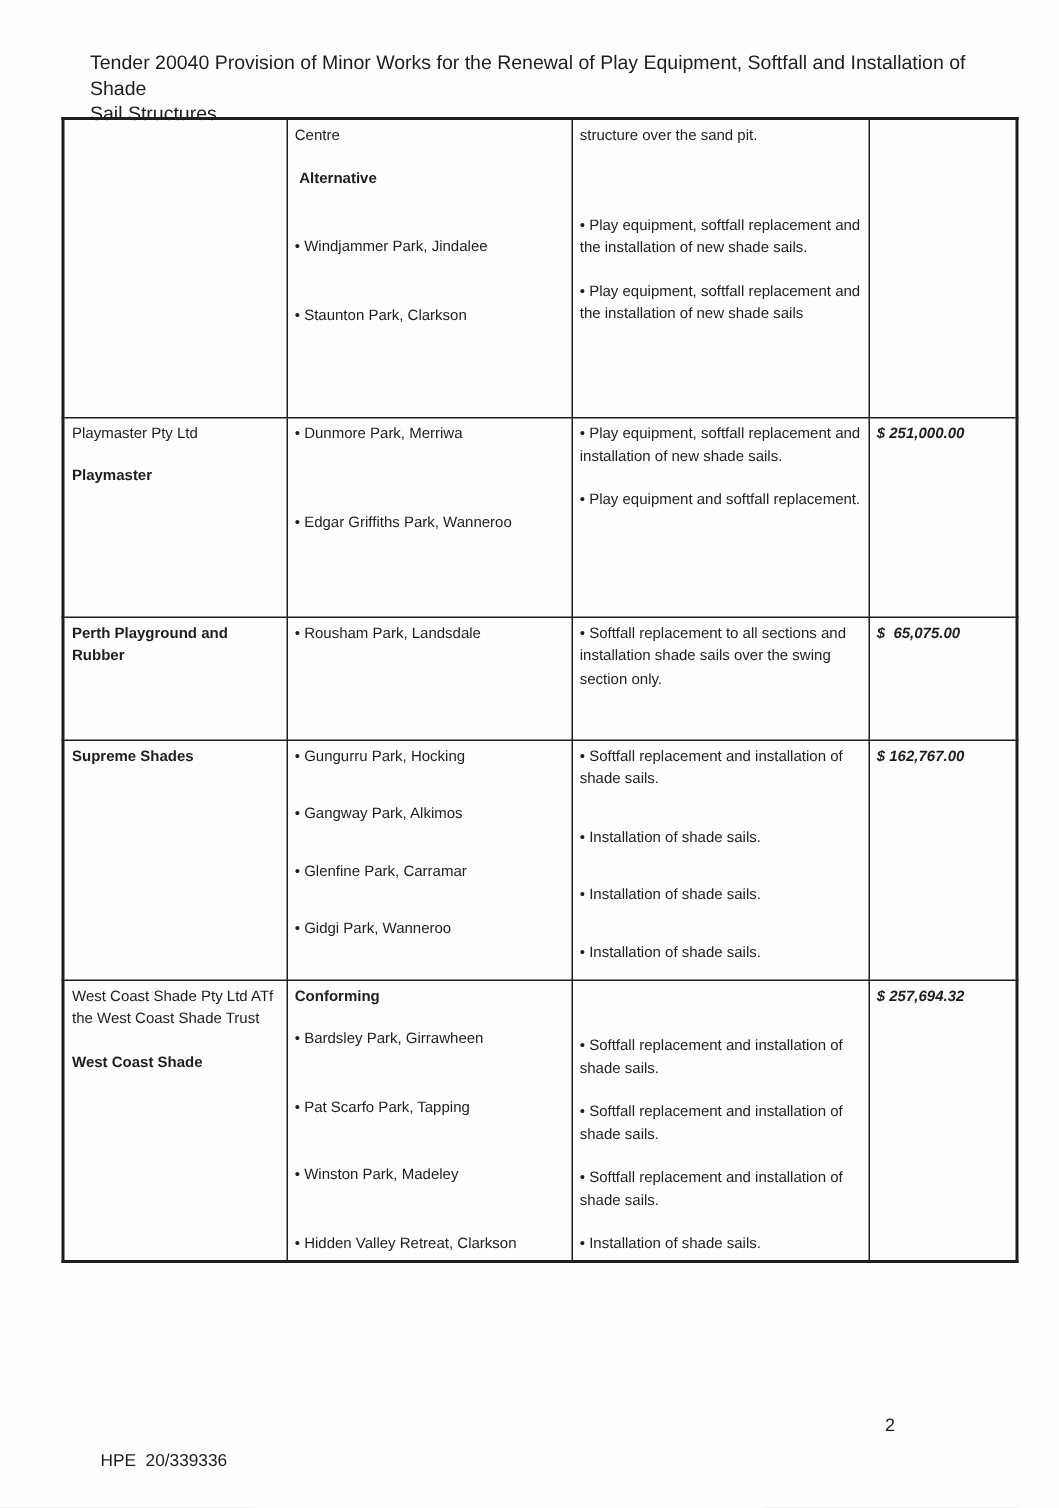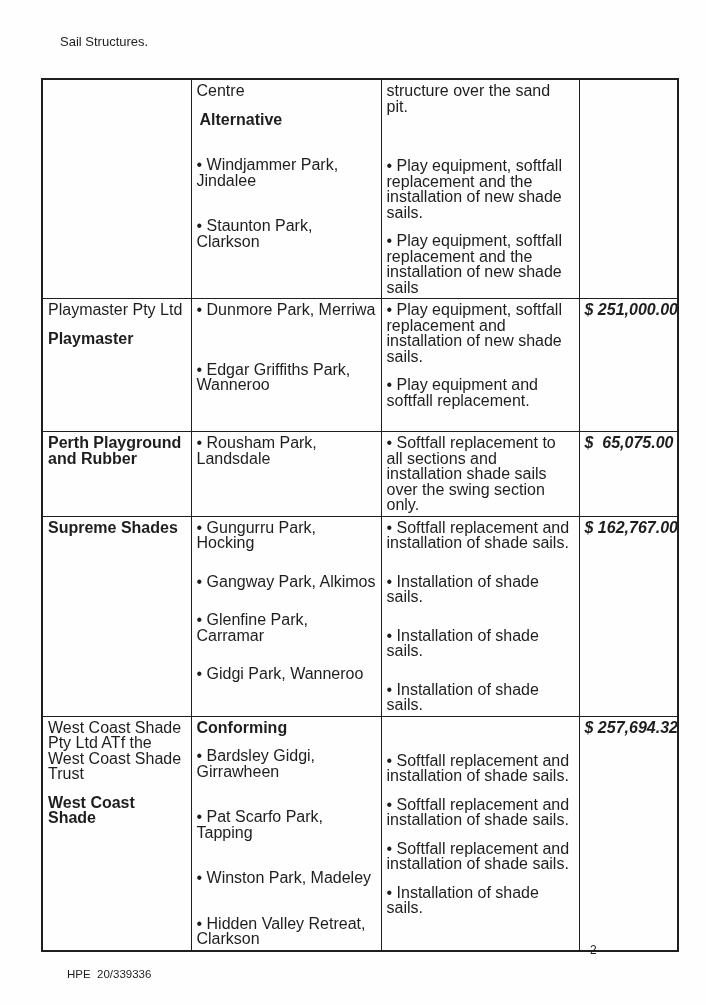--- a/index.html
+++ b/index.html
@@ -30,21 +30,21 @@
     top: 78px;
     width: 636px;
     border-collapse: collapse;
     table-layout: fixed;
     border: 2px solid #1f1f1f;
   }
   table.tender-table td {
     border: 1px solid #1f1f1f;
     vertical-align: top;
     padding: 3px 5px;
-    font-size: 16px;
+    font-size: 10px;
     line-height: 15.5px;
     overflow: hidden;
     margin-top: 35px;
   }
   td.col-tenderer { padding: 3px 16px 3px 6px; }
   td.col-price {
     vertical-align: middle;
     font-weight: bold;
     white-space: pre;
     padding-left: 7px;
@@ -71,20 +71,21 @@
     top: 943px;
     font-size: 12px;
   }
 </style>
 </head>
 <body>
 
 <div class="page">
 
   <div class="doc-header">
+    <div>Tender 20040 Provision of Minor Works for the Renewal of Play Equipment, Softfall and Installation of Shade</div>
     <div>Sail Structures.</div>
   </div>
 
   <table class="tender-table">
     <colgroup>
       <col style="width:149px">
       <col style="width:190px">
       <col style="width:198px">
       <col style="width:99px">
     </colgroup>
@@ -154,21 +155,21 @@
         <td class="col-price">$ 162,767.00</td>
       </tr>
 
       <tr style="height:188px">
         <td class="col-tenderer">
           <p class="mb-s">West Coast Shade Pty Ltd ATf the West Coast Shade Trust</p>
           <p class="b">West Coast Shade</p>
         </td>
         <td class="col-parks">
           <p class="b mb-s">Conforming</p>
-          <p class="mb-l">• Bardsley Gidgi, Girrawheen</p>
+          <p class="mb-l">• Bardsley Park, Girrawheen</p>
           <p class="mb-l">• Pat Scarfo Park, Tapping</p>
           <p class="mb-l">• Winston Park, Madeley</p>
           <p>• Hidden Valley Retreat, Clarkson</p>
         </td>
         <td class="col-works">
           <p class="mt-xl mb-s">• Softfall replacement and installation of shade sails.</p>
           <p class="mb-s">• Softfall replacement and installation of shade sails.</p>
           <p class="mb-s">• Softfall replacement and installation of shade sails.</p>
           <p>• Installation of shade sails.</p>
         </td>

